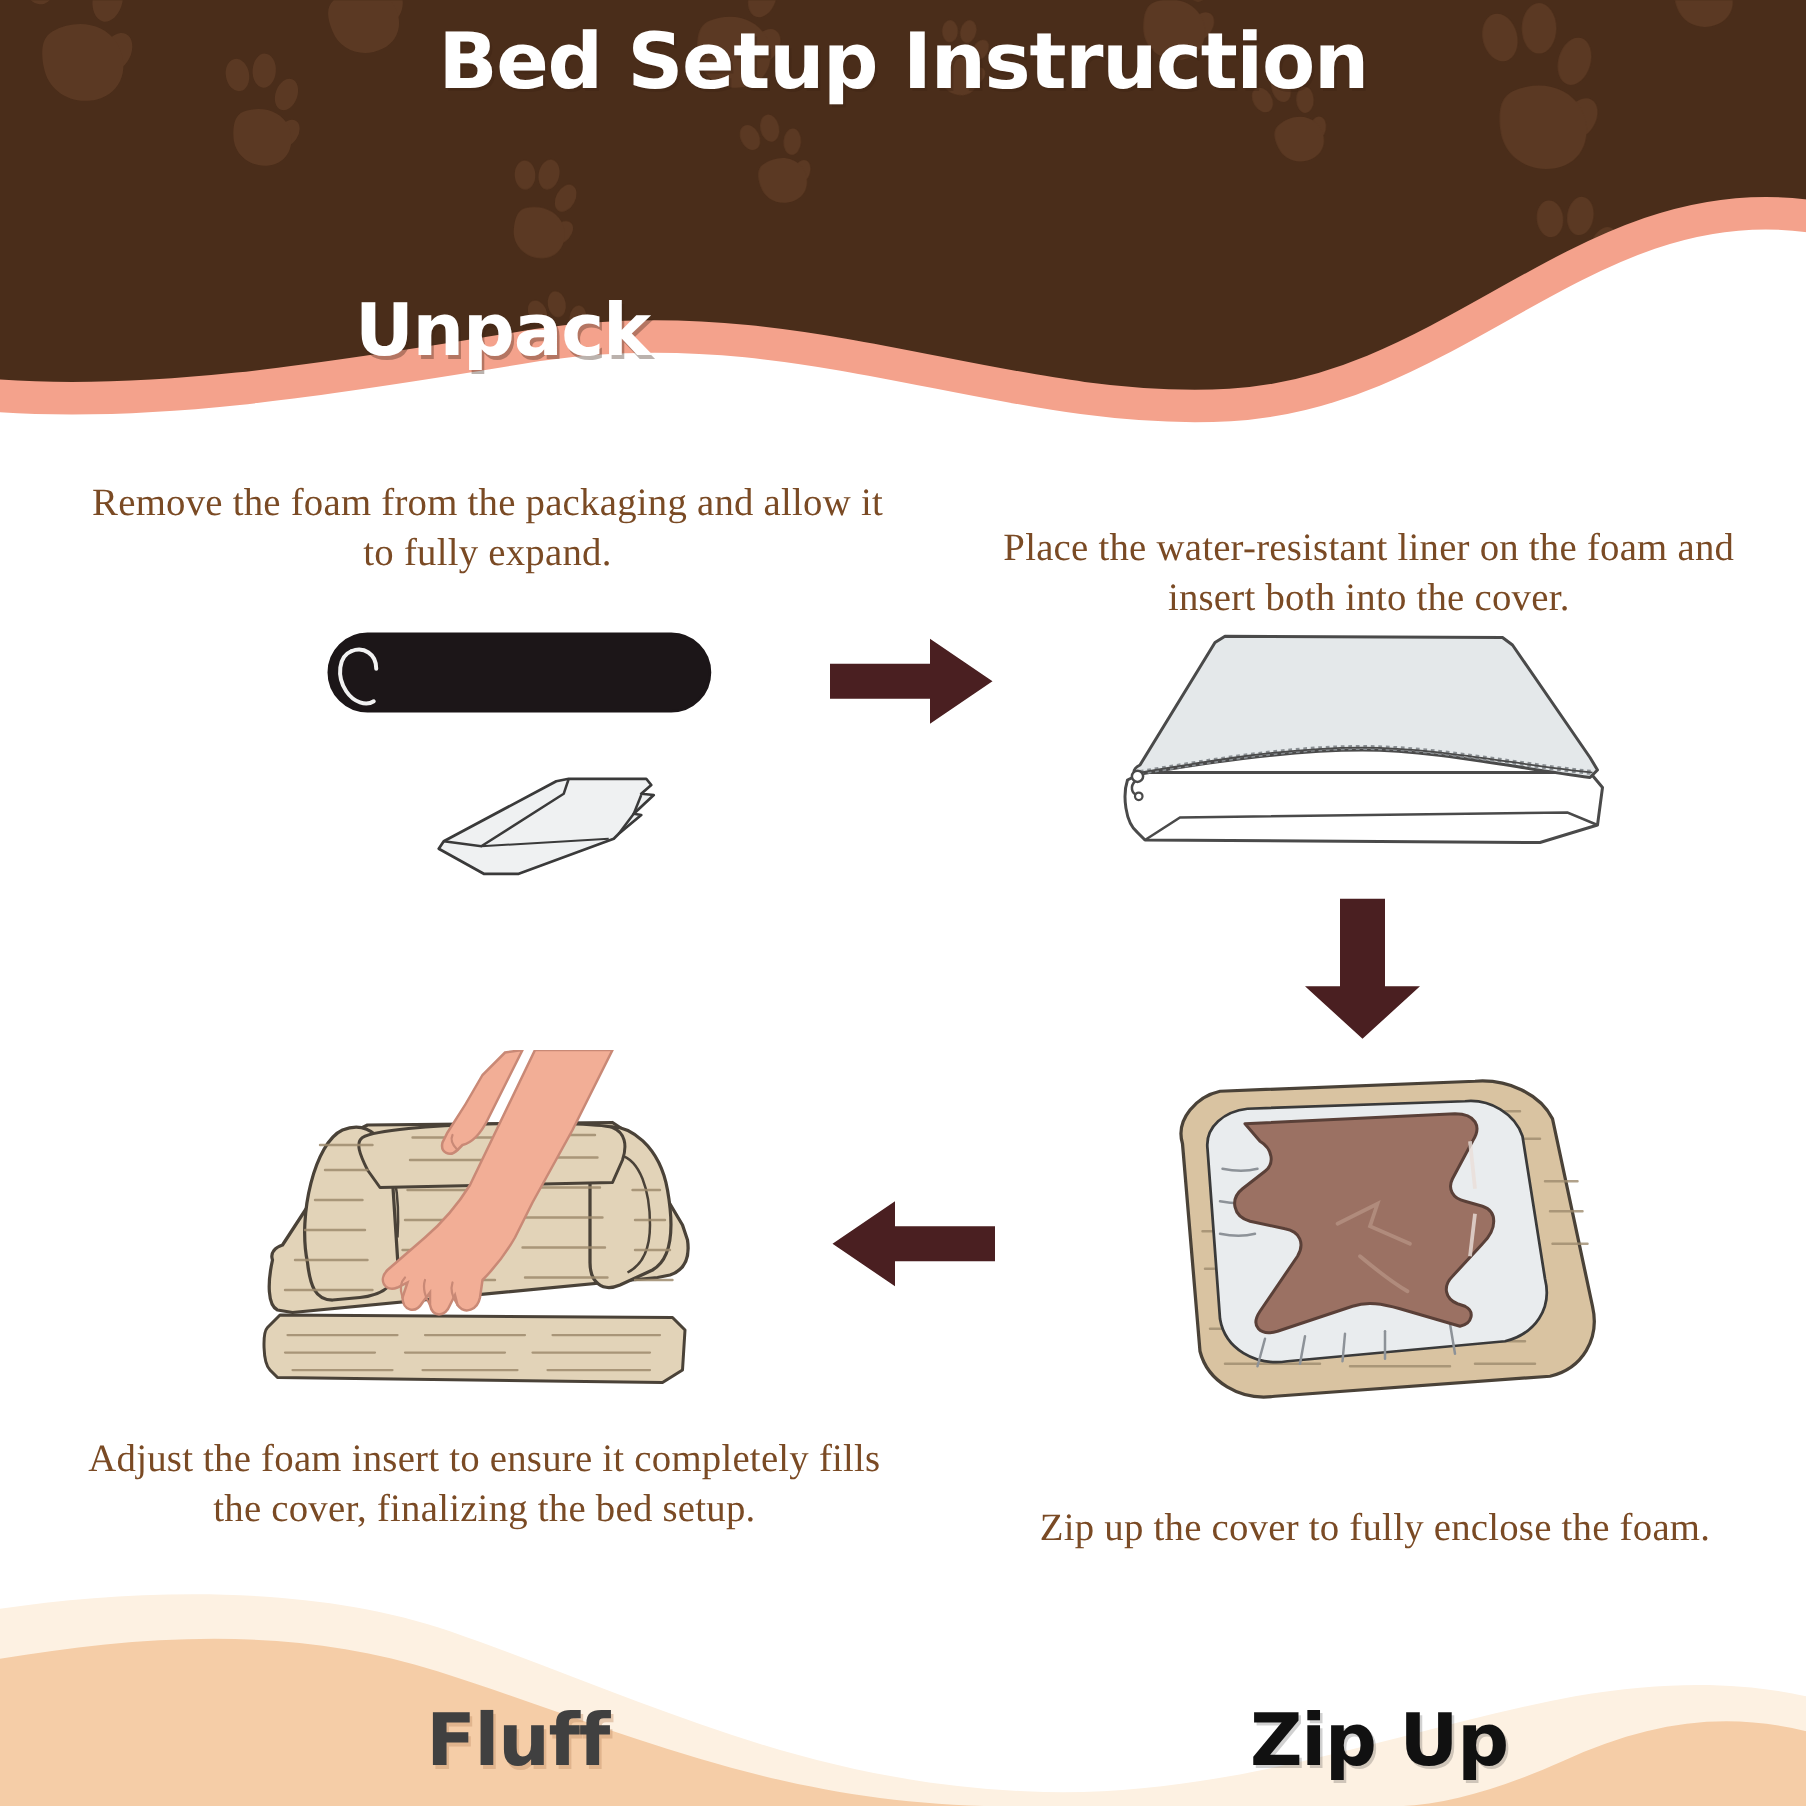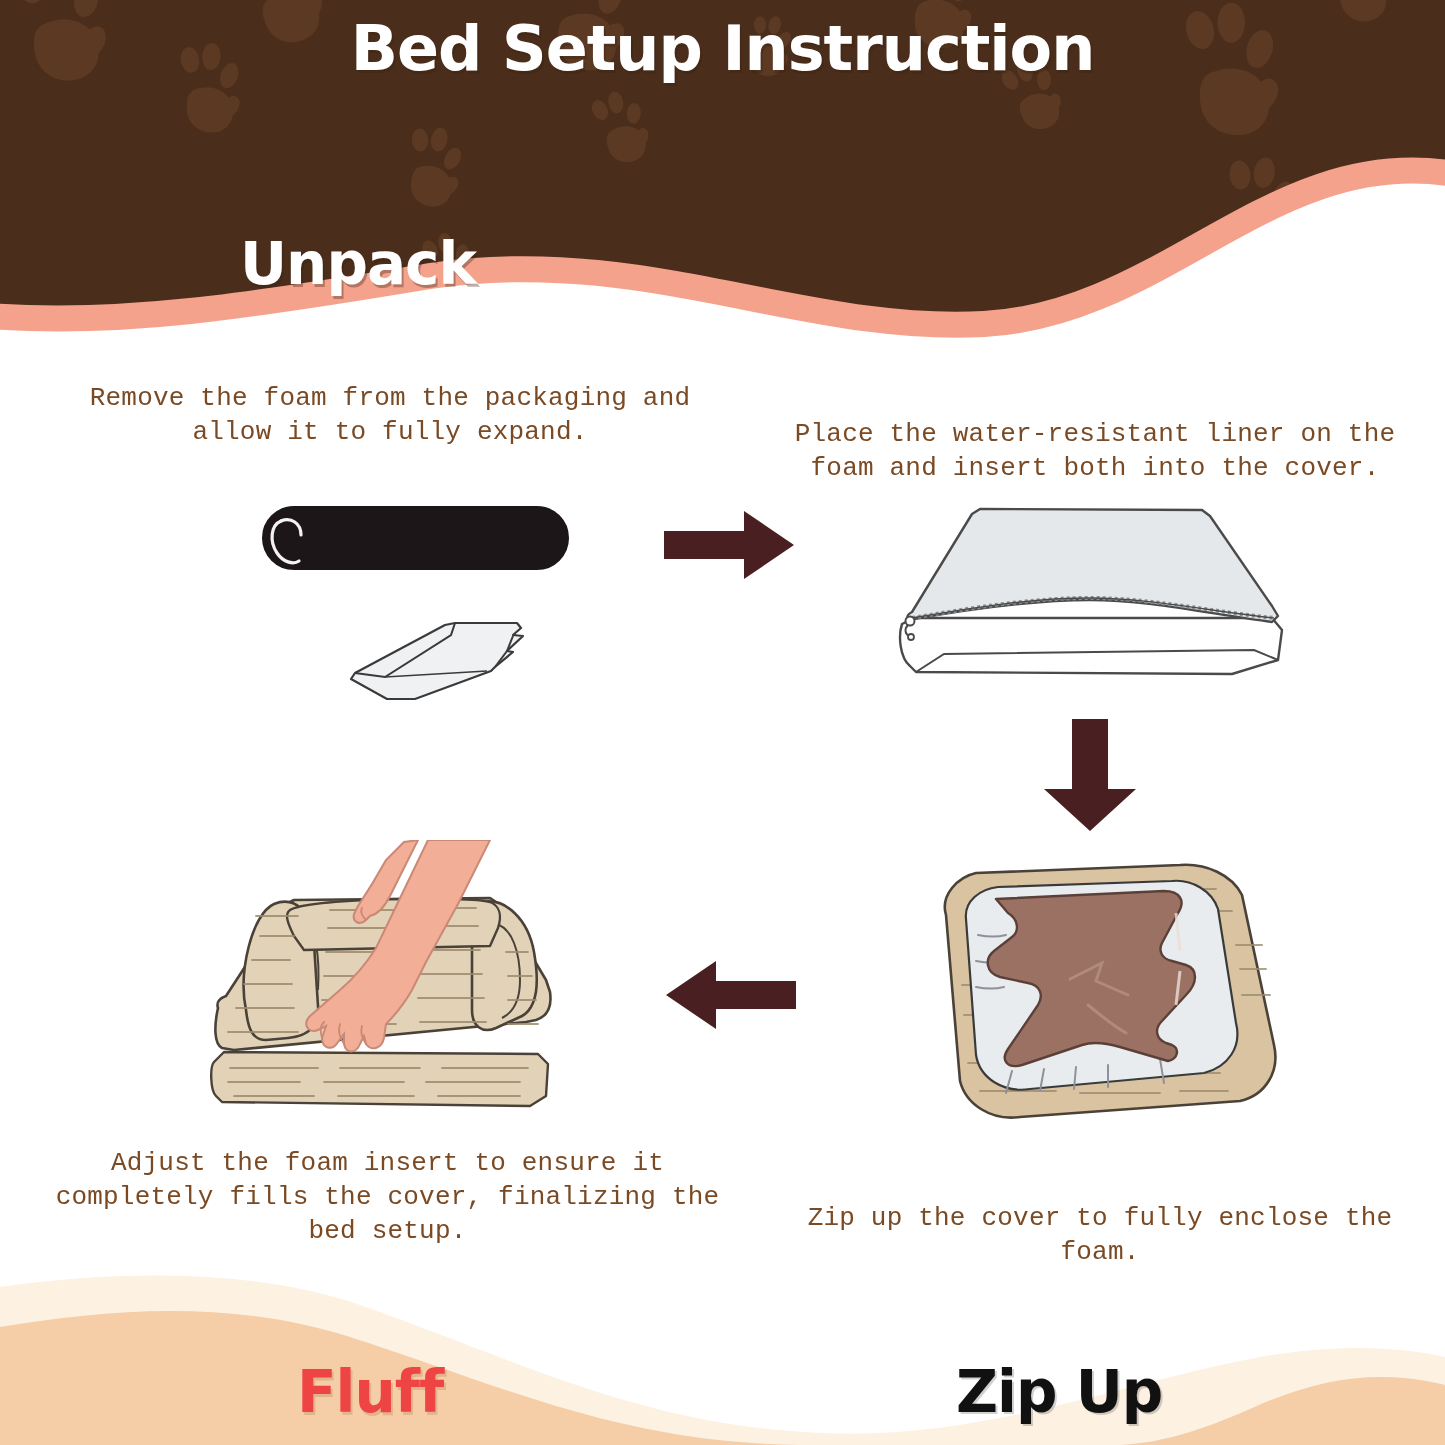--- a/index.html
+++ b/index.html
@@ -26,37 +26,38 @@
     font-family:"DejaVu Sans","Liberation Sans",sans-serif;
     line-height:1.05;
   }
   .step-label{
     position:absolute;
     font-size:58px;
     font-weight:bold;
     font-family:"DejaVu Sans","Liberation Sans",sans-serif;
     letter-spacing:-1px;
     white-space:nowrap;
+    margin-left:44px;
   }
   .label-unpack{left:240px;top:230px;color:#ffffff;text-shadow:2px 3px 0 rgba(60,35,20,.35);}
   .label-insert{left:985px;top:230px;color:#111111;text-shadow:2px 2px 0 rgba(0,0,0,.18);}
-  .label-fluff{left:297px;top:1358px;color:#ef4444;text-shadow:2px 3px 0 rgba(200,150,110,.45);text-align:right;}
+  .label-fluff{left:297px;top:1358px;color:#404040;text-shadow:2px 3px 0 rgba(200,150,110,.45);text-align:right;}
   .label-zipup{left:956px;top:1358px;color:#111111;text-shadow:2px 2px 0 rgba(0,0,0,.18);}
 
   
   .footer-wrap{position:absolute;left:0;bottom:0;width:1445px;height:180px;}
   .footer-wrap svg{position:absolute;left:0;top:0;}
 
   
   .caption{
     position:absolute;
     text-align:center;
     color:#7a4a24;
-    font-family:Liberation Mono, monospace;
-    font-size:26px;
+    font-family:Liberation Serif, serif;
+    font-size:31px;
     line-height:1.30;
     letter-spacing:.2px;
   }
   .cap-unpack{left:60px;top:382px;width:660px;}
   .cap-insert{left:770px;top:382px;width:650px;margin-top:36px;}
   .cap-fluff{left:55px;top:1147px;width:665px;}
   .cap-zip{left:785px;top:1202px;width:630px;}
 
   .art{position:absolute;}
   .art svg{display:block;}

